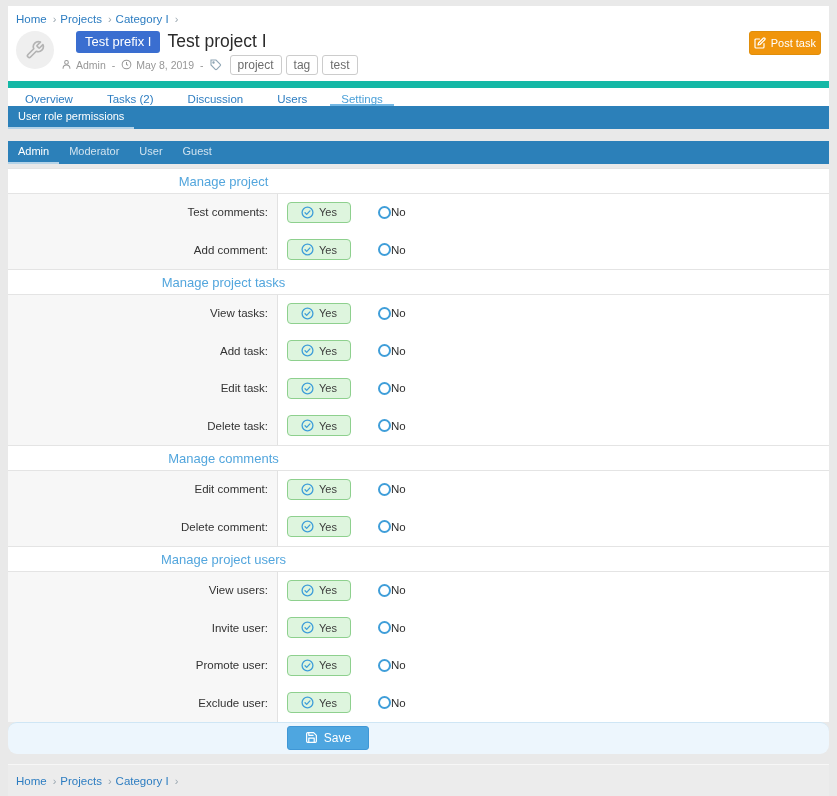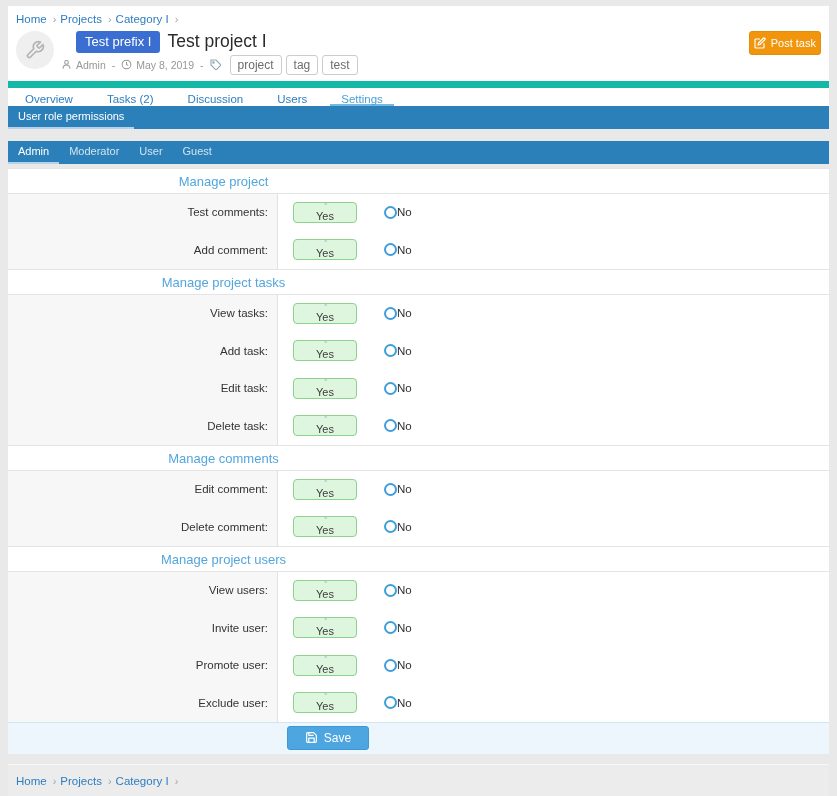--- a/index.html
+++ b/index.html
@@ -62,32 +62,32 @@
   .perm-table{background:var(--panel_bg);}
   .section-heading{background:#fff;border-top:1px solid var(--line);
     border-bottom:1px solid var(--line);height:26px;line-height:25px;}
   .section-heading .heading-text{display:block;width:52.5%;text-align:center;
     color:var(--accent_blue);font-size:13px;}
   .perm-row{display:flex;height:37.5px;background:#fff;}
   .perm-label{flex:0 0 270px;background:var(--label_col_bg);
     border-right:1px solid #e2e2e2;text-align:right;padding-right:9px;
     display:flex;align-items:center;justify-content:flex-end;font-size:11.5px;}
   .perm-controls{flex:1 1 auto;display:flex;align-items:center;}
-  .yes-btn{margin-left:15px;width:64px;height:21px;background:var(--yes_bg);
+  .yes-btn{margin-left:9px;width:64px;height:21px;background:var(--yes_bg);
     border:1px solid var(--yes_border);border-radius:4px;display:flex;
     align-items:center;justify-content:center;gap:5px;font-size:11px;color:#3c3c3c;
-    cursor:pointer;font-family:inherit;flex-direction:column;}
+    cursor:pointer;font-family:inherit;}
   .no-opt{display:flex;align-items:center;margin-left:27px;cursor:pointer;
     font-size:11.5px;color:#2f2f2f;}
   .radio{width:13px;height:13px;border:2px solid var(--control_blue);
     border-radius:50%;background:#fff;display:inline-block;}
 
   
   .save-row{background:var(--save_row_bg);border-top:1px solid #cfe6f5;
-    padding:3px 0 4px;display:flex;}
+    padding:3px 0 4px;display:flex;border-radius:9px;}
   .save-btn{margin-left:279px;width:82px;height:24px;background:var(--save_blue);
     border:1px solid #3f97d6;border-radius:3px;color:#fff;font-size:12px;
     display:flex;align-items:center;justify-content:center;gap:6px;cursor:pointer;
     font-family:inherit;}
 
   
   .footer{margin-top:10px;border-top:1px solid #f7f7f7;background:#ececec;
     padding:10px 8px 12px;}
 </style>
 </head>

